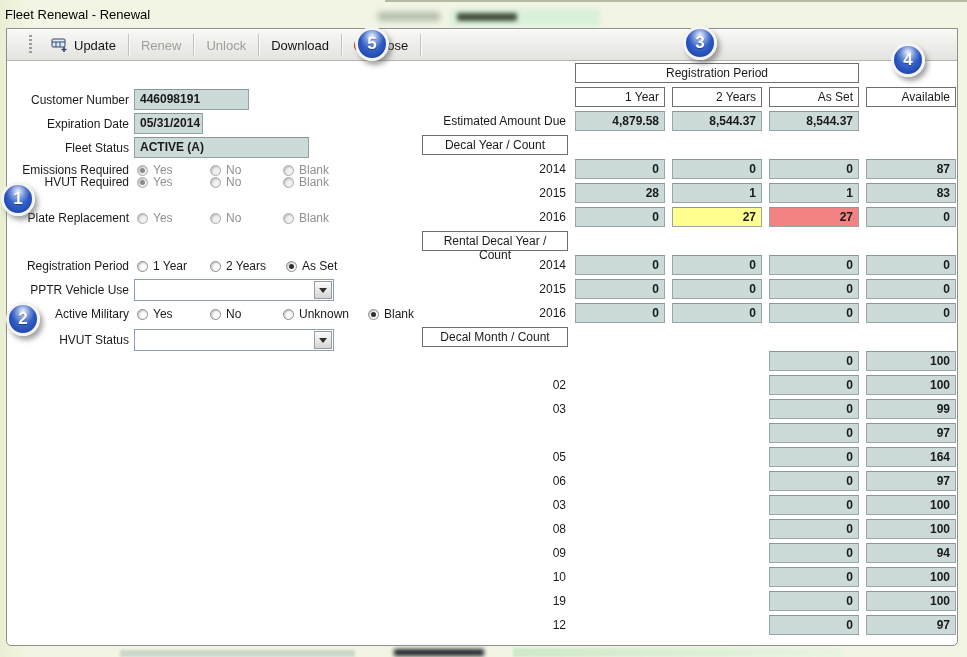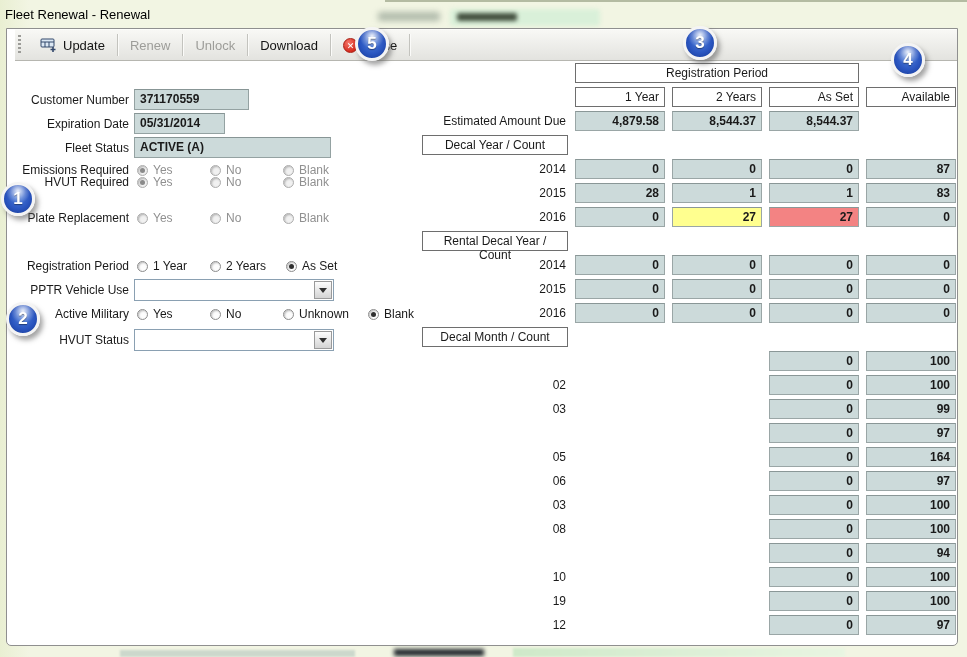--- a/index.html
+++ b/index.html
@@ -20,24 +20,24 @@
   .bstrip2 { position:absolute; left:513px; top:648px; width:332px; height:9px; background:linear-gradient(90deg,#cfe9c9,#e9f5e2); filter:blur(1px); }
   
   .win-title { position:absolute; left:5px; top:7px; font-size:13px; color:#000; }
   
   .dialog {
     position:absolute; left:6px; top:28px; width:952px; height:618px;
     background:#fff; border:1px solid #8f8f8f; border-radius:0 0 5px 5px;
   }
   
   .toolbar {
-    position:absolute; left:8px; top:0; right:0; height:32px;
+    position:absolute; left:0; top:0; right:0; height:32px;
     background:linear-gradient(#f8f8f5,#e3e3df);
     border-bottom:1px solid #b6b6b0; border-top:1px solid #fdfdfb;
-    display:flex; align-items:center; padding-left:3px;
+    display:flex; align-items:center; padding-left:22px;
   }
   .grip { width:3px; height:20px; margin-right:8px;
     background-image:repeating-linear-gradient(#9c9c98 0 2px,transparent 2px 4px); }
   .tbtn { display:flex; align-items:center; gap:6px; height:26px; padding:0 11px;
     font-size:13px; color:#141414; cursor:default; }
   .tbtn.disabled { color:#9d9d99; }
   .tsep { width:1px; height:22px; background:#c3c3be; box-shadow:1px 0 0 #fbfbf9; margin:0 1px; }
   .close-ico { width:15px; height:15px; border-radius:50%;
     background:radial-gradient(circle at 35% 30%,#f5766a,#d62b1e 70%);
     color:#fff; font-size:9px; font-weight:bold; line-height:15px; text-align:center;
@@ -127,29 +127,29 @@
     <div class="tsep"></div>
     <div class="tbtn">
       <span class="close-ico">✕</span>
       <span>Close</span>
     </div>
     <div class="tsep"></div>
   </div>
 
   <div class="frow" style="top:60px">
     <span class="flabel">Customer Number</span>
-    <span class="tfield" style="width:115px">371170559</span>
+    <span class="tfield" style="width:115px">446098191</span>
   </div>
   <div class="frow" style="top:84px">
     <span class="flabel">Expiration Date</span>
-    <span class="tfield" style="width:91px">05/31/2014</span>
+    <span class="tfield" style="width:69px">05/31/2014</span>
   </div>
   <div class="frow" style="top:108px">
     <span class="flabel">Fleet Status</span>
-    <span class="tfield" style="width:197px">ACTIVE (A)</span>
+    <span class="tfield" style="width:175px">ACTIVE (A)</span>
   </div>
 
   <div class="frow" style="top:134px">
     <span class="flabel">Emissions Required</span>
     <span class="ropt dis" style="width:73px;margin-left:3px">
       <span class="radio checked"></span>
       <span class="rlabel">Yes</span>
     </span>
     <span class="ropt dis" style="width:73px">
       <span class="radio"></span>
@@ -312,20 +312,21 @@
     <div class="cell c5" style="grid-row:17">164</div>
     <div class="glabel b" style="grid-row:18">06</div>
     <div class="cell c4" style="grid-row:18">0</div>
     <div class="cell c5" style="grid-row:18">97</div>
     <div class="glabel b" style="grid-row:19">03</div>
     <div class="cell c4" style="grid-row:19">0</div>
     <div class="cell c5" style="grid-row:19">100</div>
     <div class="glabel b" style="grid-row:20">08</div>
     <div class="cell c4" style="grid-row:20">0</div>
     <div class="cell c5" style="grid-row:20">100</div>
+    <div class="glabel b" style="grid-row:21">09</div>
     <div class="cell c4" style="grid-row:21">0</div>
     <div class="cell c5" style="grid-row:21">94</div>
     <div class="glabel b" style="grid-row:22">10</div>
     <div class="cell c4" style="grid-row:22">0</div>
     <div class="cell c5" style="grid-row:22">100</div>
     <div class="glabel b" style="grid-row:23">19</div>
     <div class="cell c4" style="grid-row:23">0</div>
     <div class="cell c5" style="grid-row:23">100</div>
     <div class="glabel b" style="grid-row:24">12</div>
     <div class="cell c4" style="grid-row:24">0</div>

